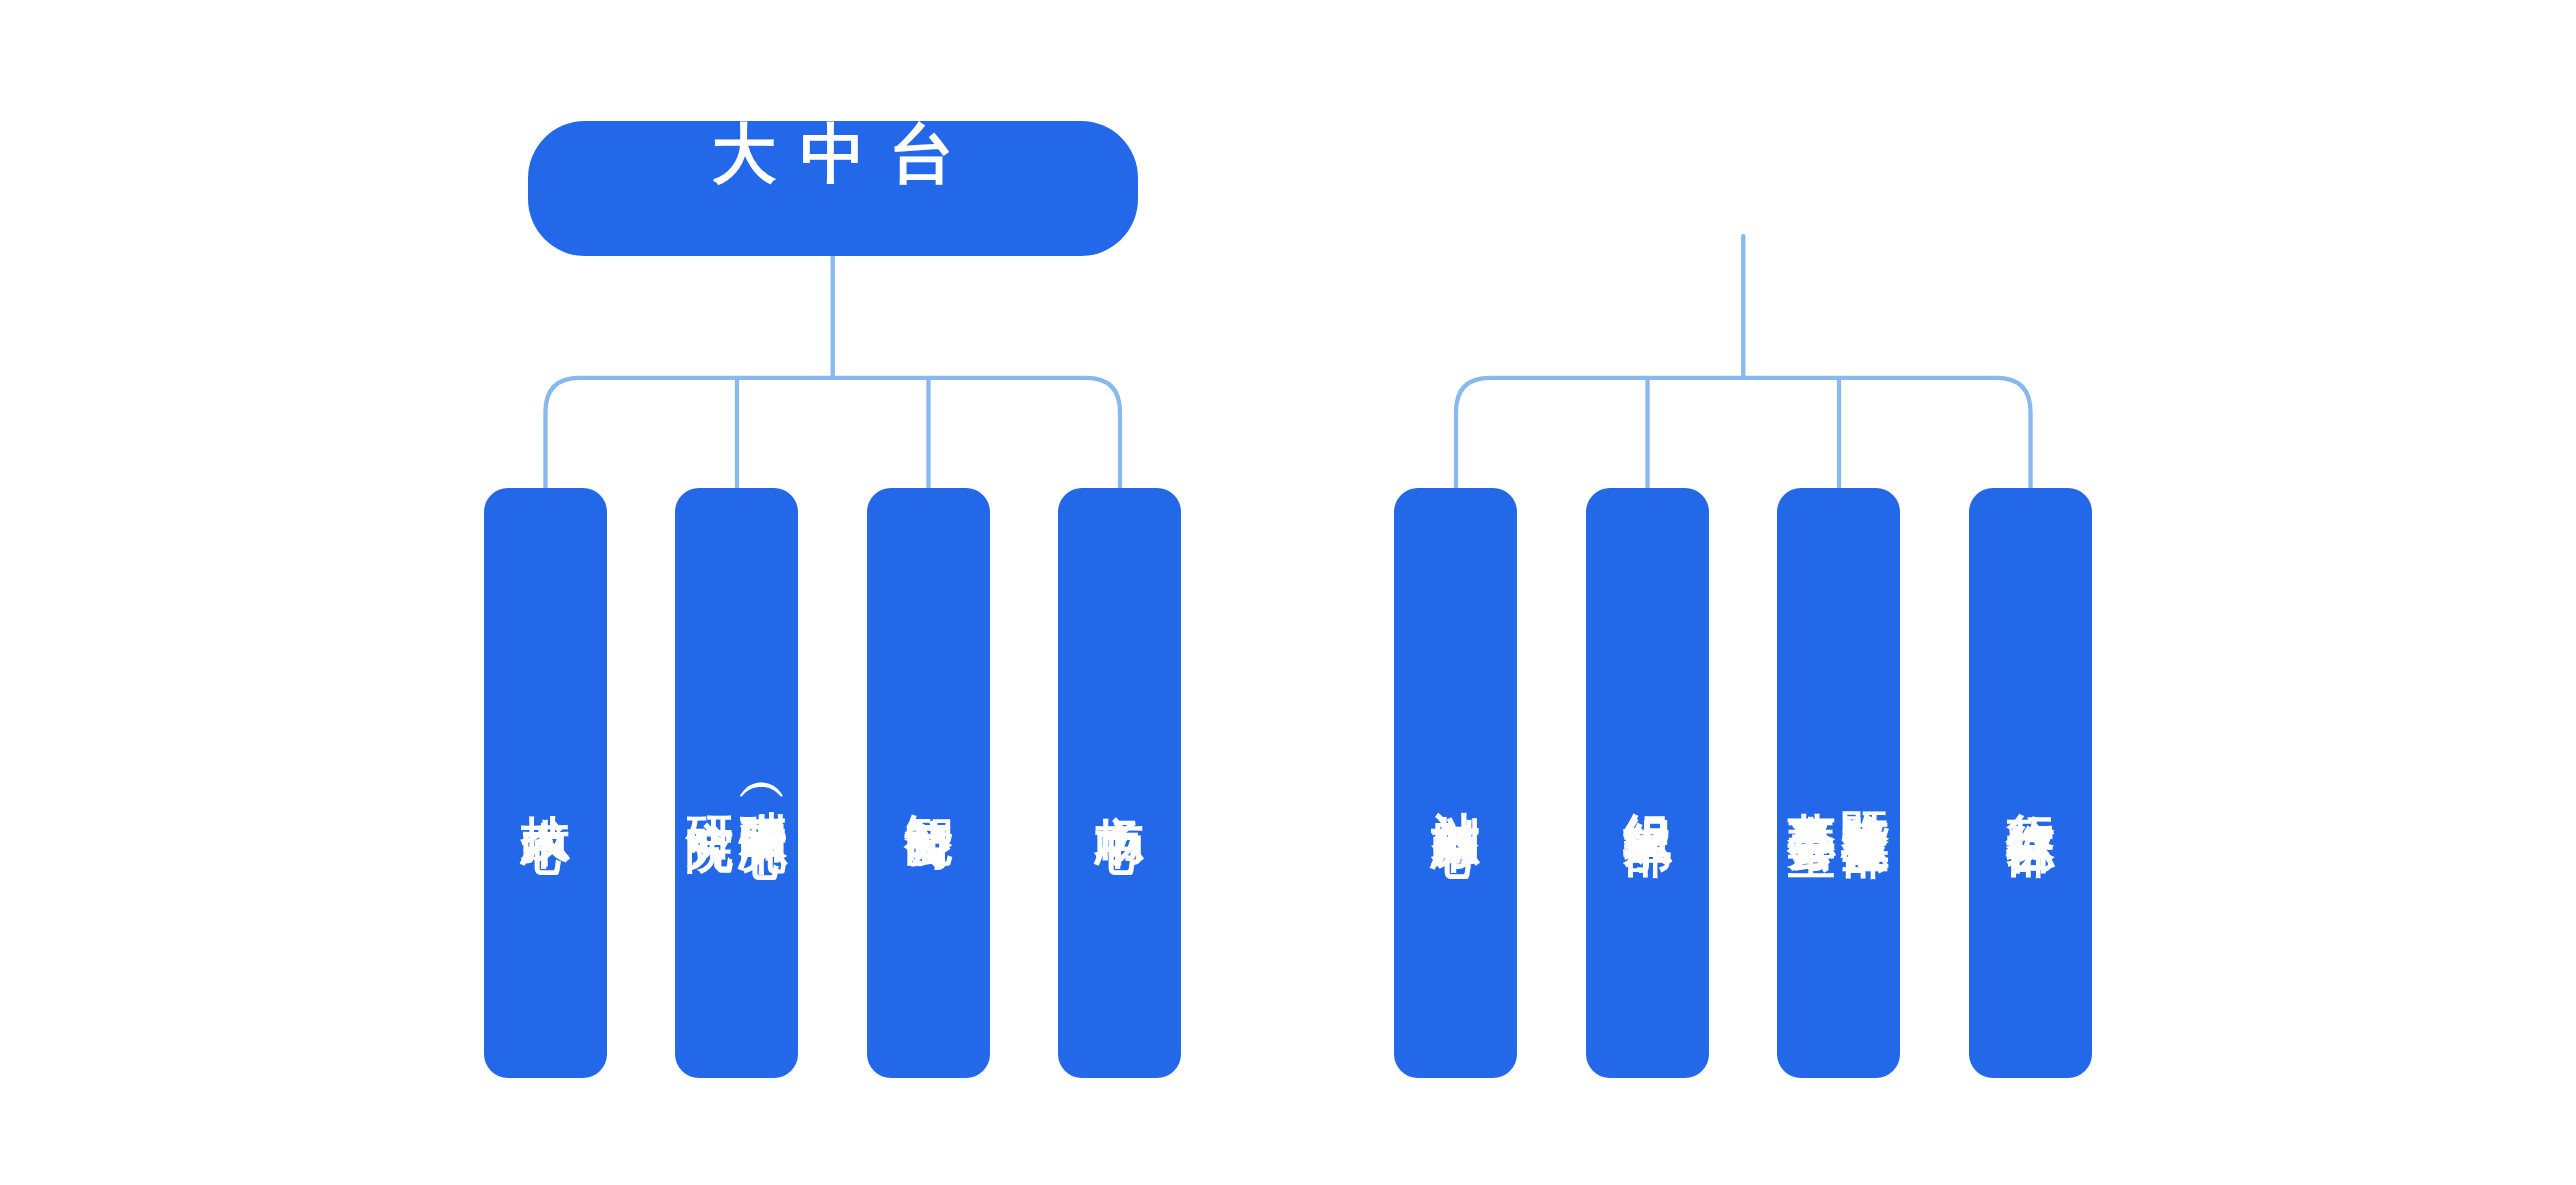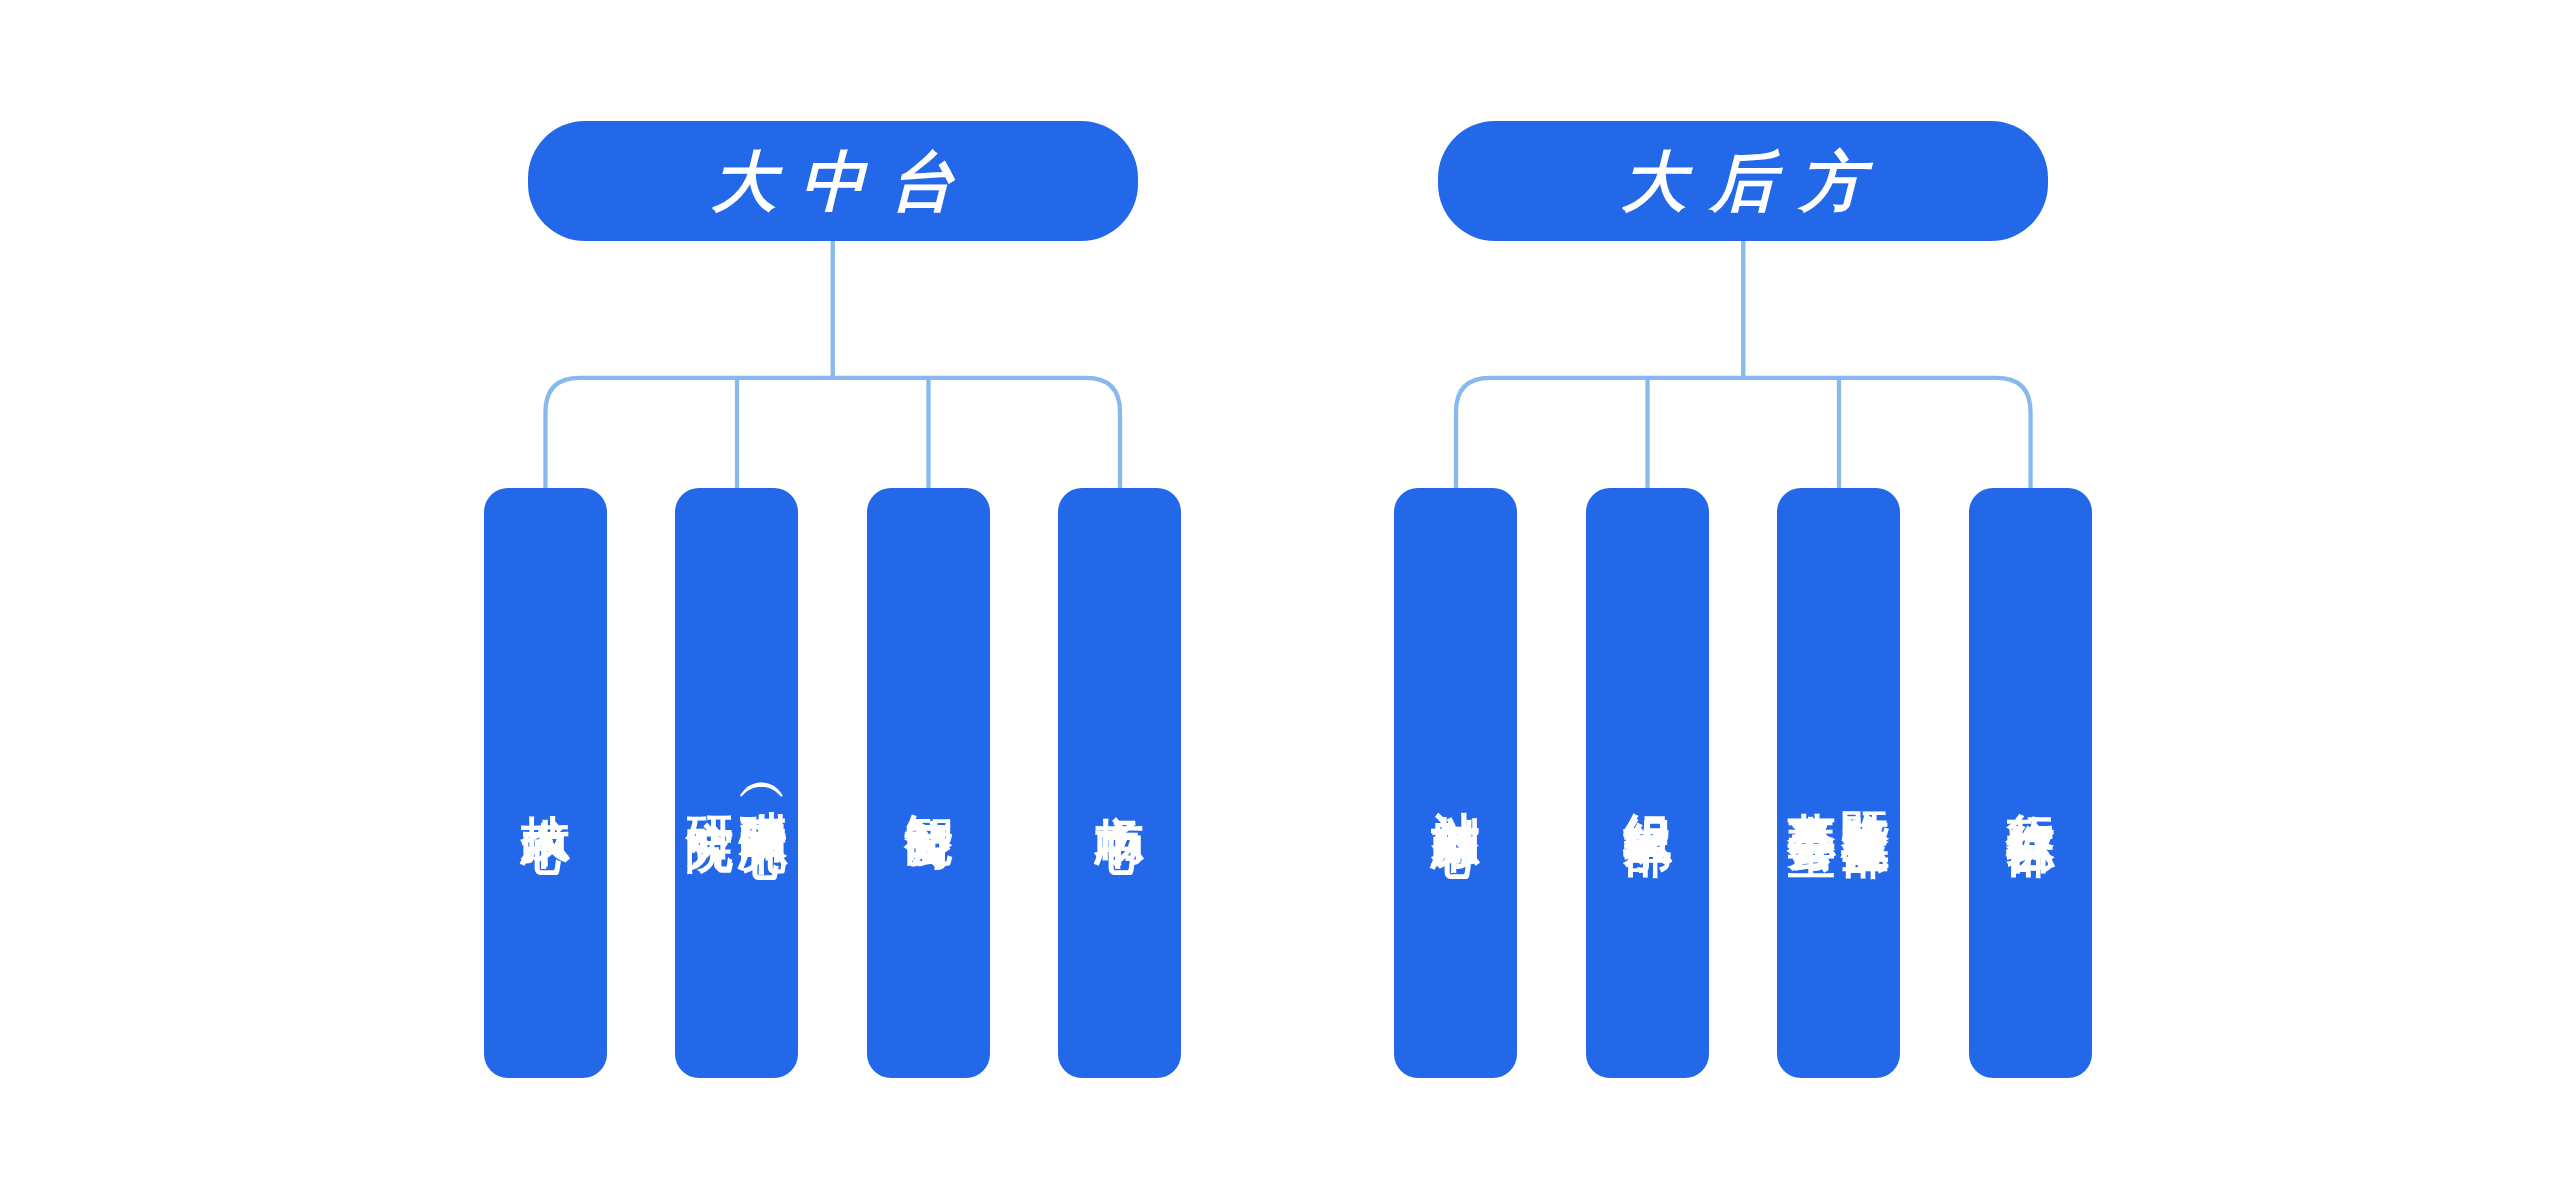--- a/index.html
+++ b/index.html
@@ -8,23 +8,23 @@
     --connector:#87b8ee;
     --bg:#ffffff;
   }
   *{margin:0;padding:0;box-sizing:border-box;}
   html,body{width:2576px;height:1186px;background:var(--bg);overflow:hidden;
     font-family:"Liberation Sans", sans-serif;}
   .canvas{position:relative;width:2576px;height:1186px;background:var(--bg);}
   .connectors{position:absolute;left:0;top:0;width:2576px;height:1186px;}
   .connectors path{fill:none;stroke:var(--connector);stroke-width:5;stroke-linecap:round;}
   .pill{
-    position:absolute;top:121px;width:610px;height:120px;
+    position:absolute;top:121px;width:610px;height:135px;
     background:var(--node-fill);border-radius:57px;
-    display:flex;align-items:center;justify-content:center;font-style:italic;
+    display:flex;justify-content:center;
   }
   .pill .ptext{
     color:var(--node-text);font-size:65px;font-weight:600;
     letter-spacing:24px;margin-right:-24px;line-height:1;
   }
   .child{
     position:absolute;top:488px;width:123px;height:590px;
     background:var(--node-fill);border-radius:24px;
     display:flex;align-items:center;justify-content:center;
   }
@@ -70,23 +70,20 @@
     <span class="vtext">研究院
 （碳中和研究中心）</span>
   </div>
   <div class="child c2">
     <span class="vtext">智能公司</span>
   </div>
   <div class="child c3">
     <span class="vtext">市场中心</span>
   </div>
 
-  <div class="pill pill-right">
-    <span class="ptext">大后方</span>
-  </div>
 
   <div class="child c4">
     <span class="vtext">计划财务中心</span>
   </div>
   <div class="child c5">
     <span class="vtext">组织人事部</span>
   </div>
   <div class="child c6">
     <span class="vtext">董事会办公室
 暨监督检查部</span>

